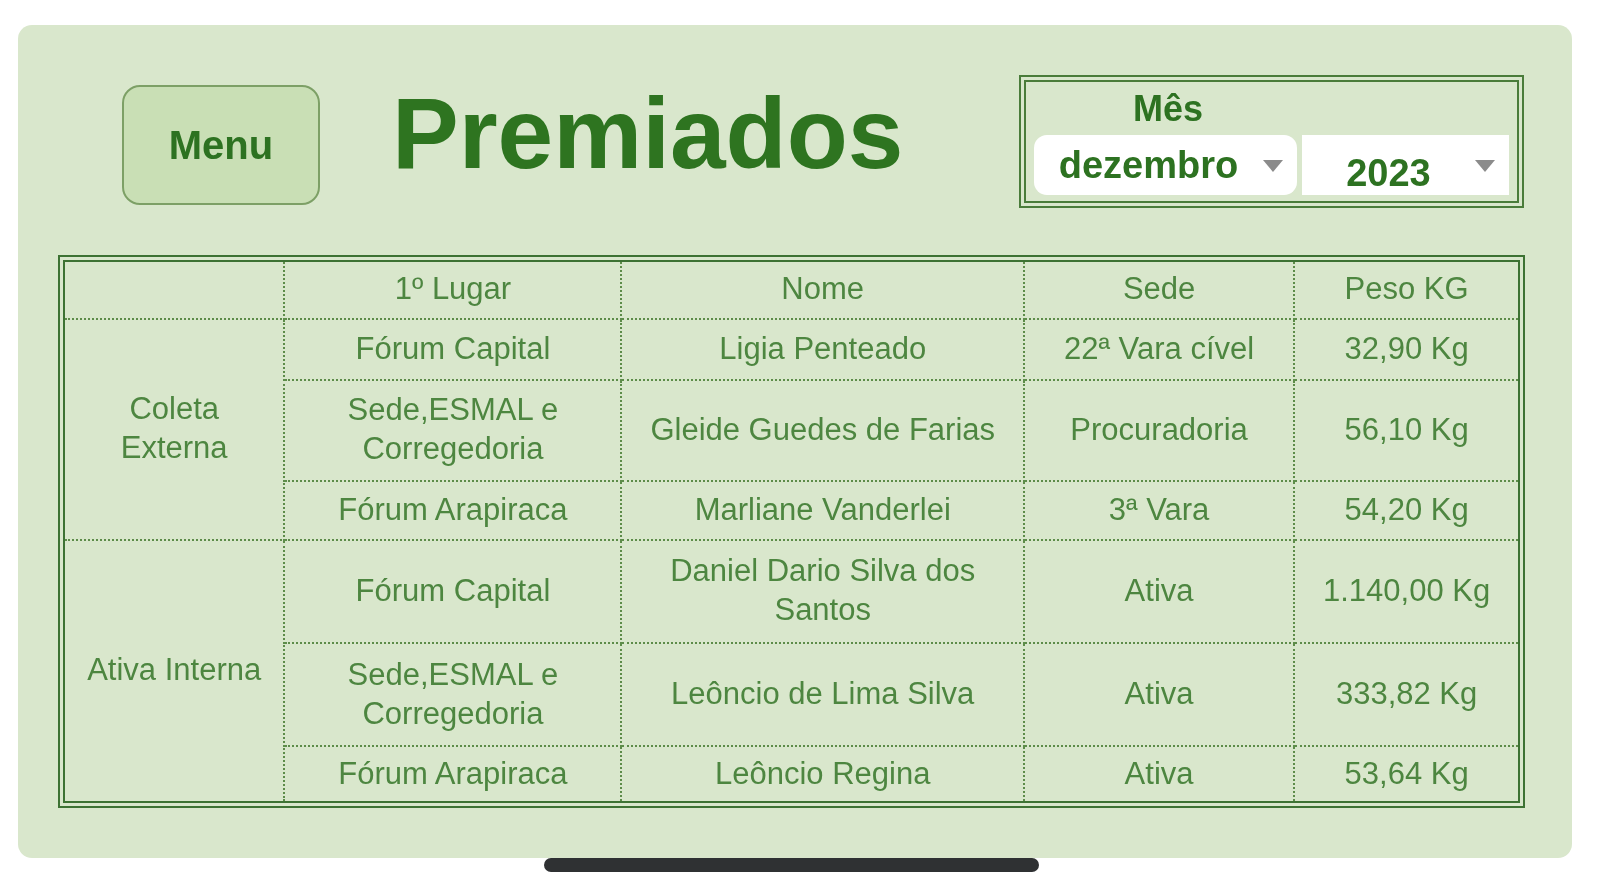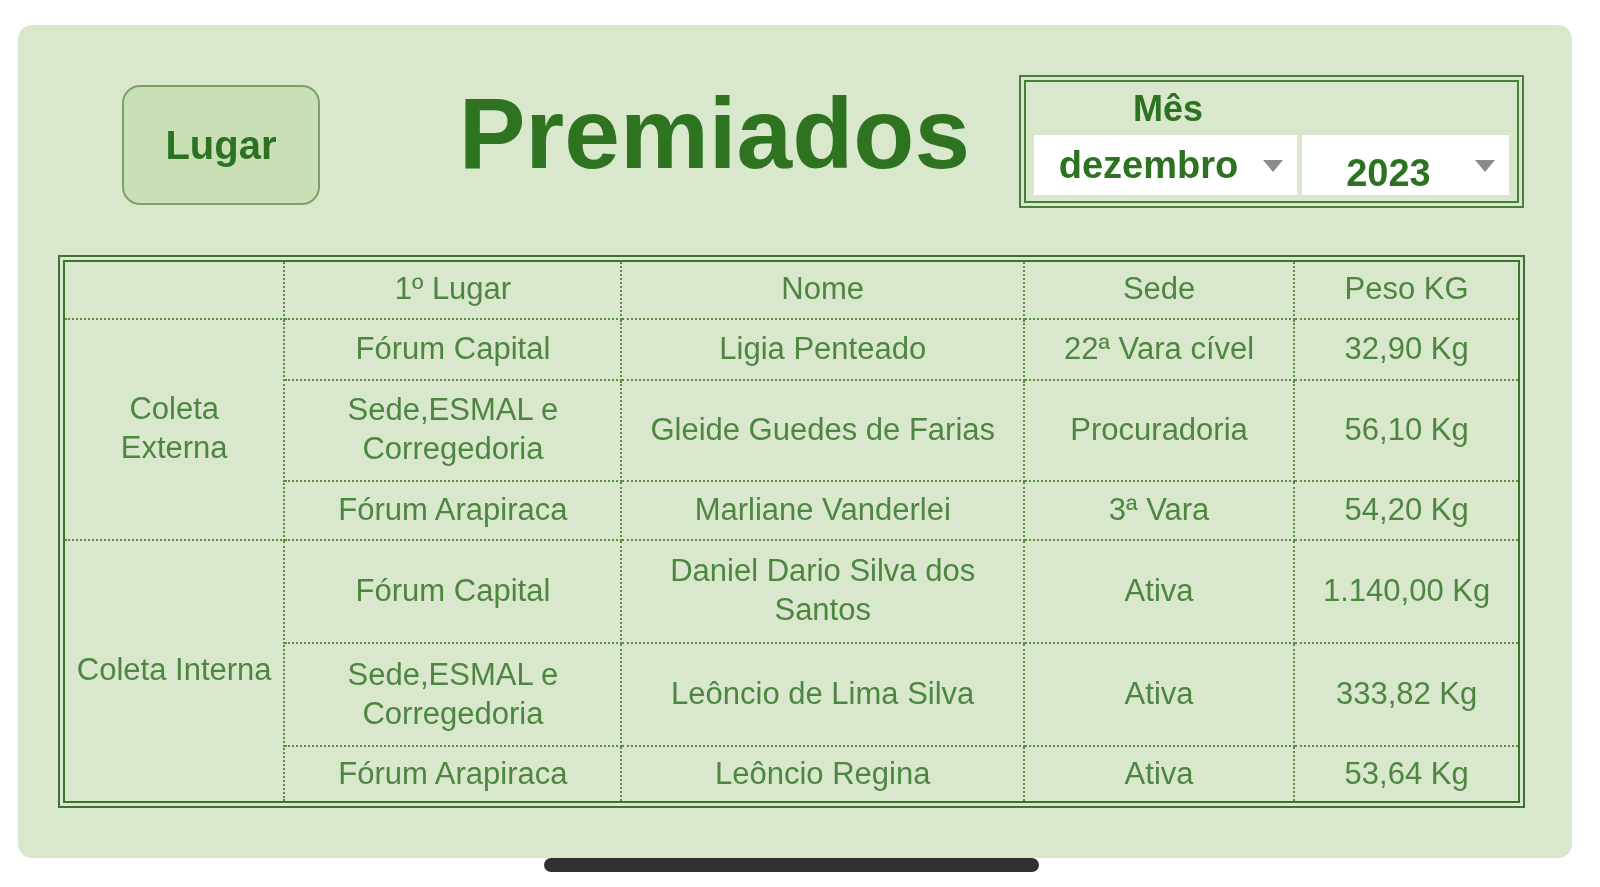--- a/index.html
+++ b/index.html
@@ -14,22 +14,22 @@
   
   .menu-btn {
     position:absolute; left:104px; top:60px; width:198px; height:120px;
     background:#c9dfb5; border:2px solid #7da066; border-radius:18px;
     display:flex; align-items:center; justify-content:center;
     font-size:40px; font-weight:bold; color:#2d7221; cursor:pointer;
   }
 
   
   .page-title {
-    position:absolute; left:382px; top:52px; width:570px; height:120px;
-    text-align:right; font-size:100px; font-weight:bold; color:#2e7420;
+    position:absolute; left:374px; top:52px; width:570px; height:120px;
+    text-align:left; font-size:100px; font-weight:bold; color:#2e7420;
     line-height:112px; white-space:nowrap;
   }
 
   
   .filter-panel {
     position:absolute; left:1001px; top:50px; width:505px; height:133px;
     border:2px solid #4a7c3a;
   }
   .filter-inner {
     position:absolute; left:3px; top:3px; right:3px; bottom:3px;
@@ -40,21 +40,21 @@
     display:flex; align-items:center; justify-content:center;
     font-size:36px; font-weight:bold; color:#2d7221;
   }
   .filter-label.month { width:268px; }
   .filter-label.year  { flex:1; }
   .filter-fields { display:flex; height:60px; margin:0 8px 6px 8px; gap:5px; }
   .dropdown {
     position:relative; background:#ffffff; display:flex;
     align-items:center; justify-content:center; cursor:pointer;
   }
-  .dropdown.month { width:263px; }
+  .dropdown.month { width:263px;border-radius:13px; }
   .dropdown.year  { flex:1;align-items:flex-end; }
   .dropdown .value {
     font-size:38px; font-weight:bold; color:#2d7221; padding-right:34px;
   }
   .chevron {
     position:absolute; right:14px; top:50%; margin-top:-5px;
     width:0; height:0; border-left:10px solid transparent;
     border-right:10px solid transparent; border-top:12px solid #8b8b8b;
   }
 
@@ -88,21 +88,21 @@
   .home-bar {
     position:absolute; left:544px; top:858px; width:495px; height:14px;
     border-radius:8px; background:#2f3133;
   }
 </style>
 </head>
 <body>
 
 <div class="screen">
 
-  <button class="menu-btn">Lugar</button>
+  <button class="menu-btn">Menu</button>
 
   <div class="page-title">Premiados</div>
 
   <div class="filter-panel">
     <div class="filter-inner">
       <div class="filter-labels">
         <div class="filter-label month">Mês</div>
       </div>
       <div class="filter-fields">
         <div class="dropdown month">
@@ -147,21 +147,21 @@
         <td>Procuradoria</td>
         <td class="edge-r">56,10 Kg</td>
       </tr>
       <tr class="h-r3">
         <td>Fórum Arapiraca</td>
         <td>Marliane Vanderlei</td>
         <td>3ª Vara</td>
         <td class="edge-r">54,20 Kg</td>
       </tr>
       <tr class="h-r4">
-        <td class="edge-l no-bottom" rowspan="3">Coleta Interna</td>
+        <td class="edge-l no-bottom" rowspan="3">Ativa Interna</td>
         <td>Fórum Capital</td>
         <td>Daniel Dario Silva dos Santos</td>
         <td>Ativa</td>
         <td class="edge-r">1.140,00 Kg</td>
       </tr>
       <tr class="h-r5">
         <td>Sede,ESMAL e Corregedoria</td>
         <td>Leôncio de Lima Silva</td>
         <td>Ativa</td>
         <td class="edge-r">333,82 Kg</td>

